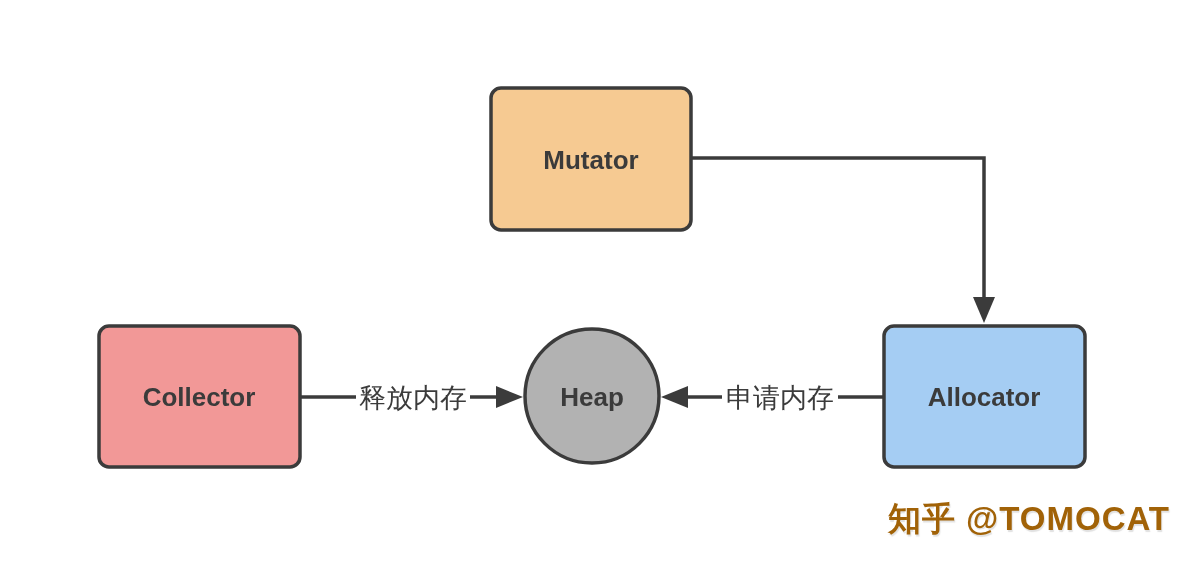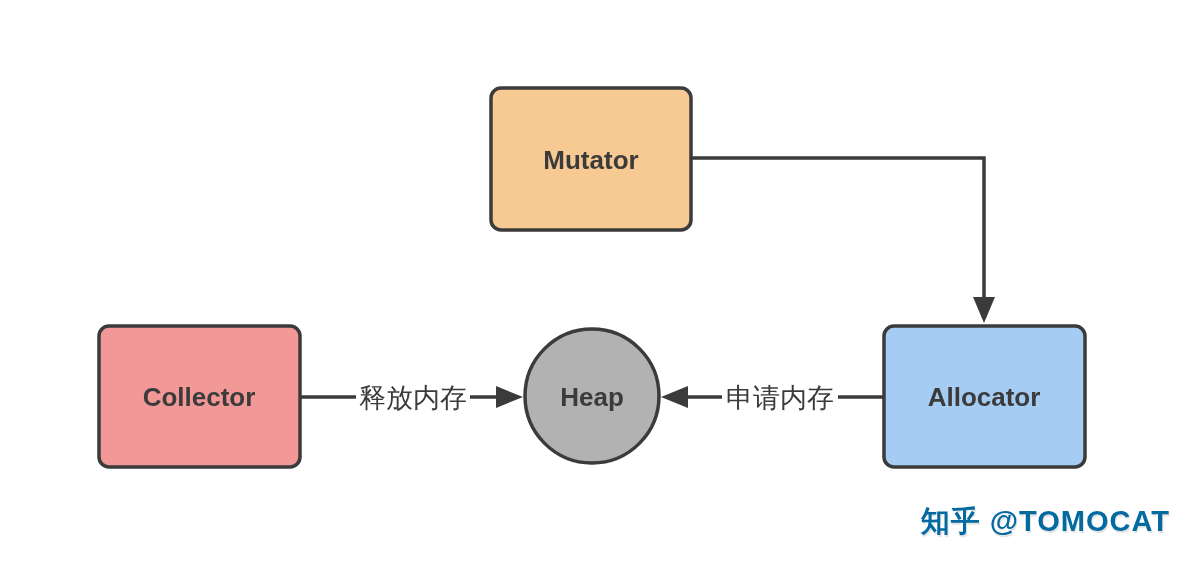--- a/index.html
+++ b/index.html
@@ -36,24 +36,24 @@
     font-size: 27px;
     font-weight: 400;
     fill: #3b3b3b;
     text-anchor: middle;
     dominant-baseline: central;
   }
   .watermark {
     position: absolute;
     right: 26px;
     bottom: 26px;
-    font-size: 29px;
+    font-size: 33px;
     font-weight: 600;
     letter-spacing: 1px;
-    color: #0369a1;
+    color: #a16207;
     text-shadow: -2px -3px 0 #ffffff, 1px 2px 1px rgba(170,170,170,0.35);
     user-select: none;
     white-space: nowrap;
   }
 </style>
 </head>
 <body>
 
 <div id="canvas">
   <svg width="1196" height="568" viewBox="0 0 1196 568">

